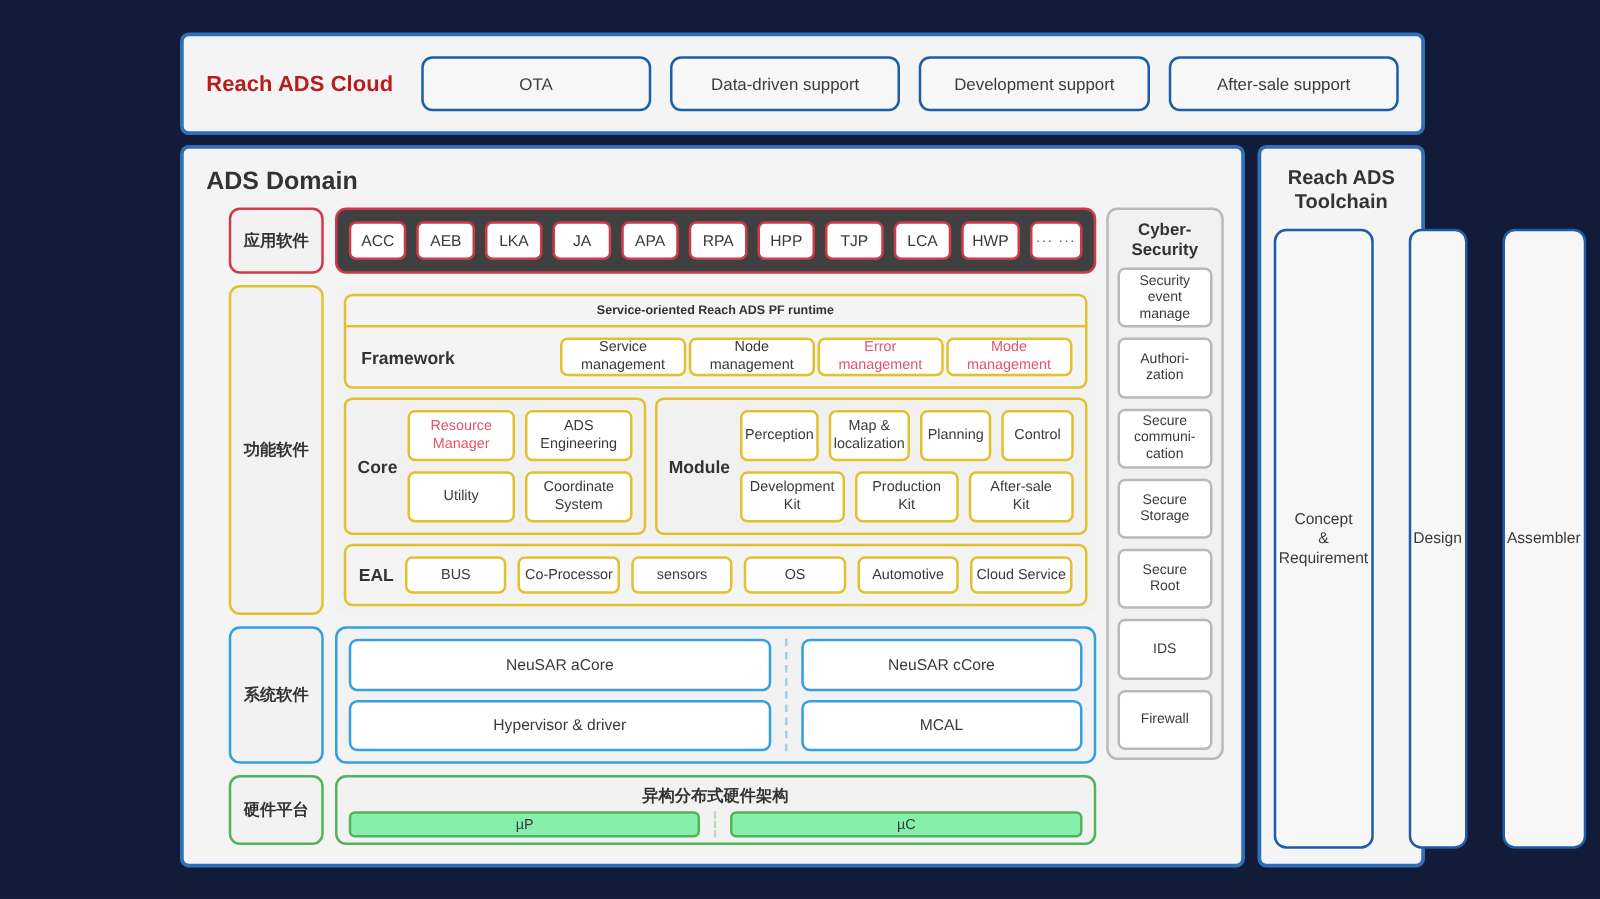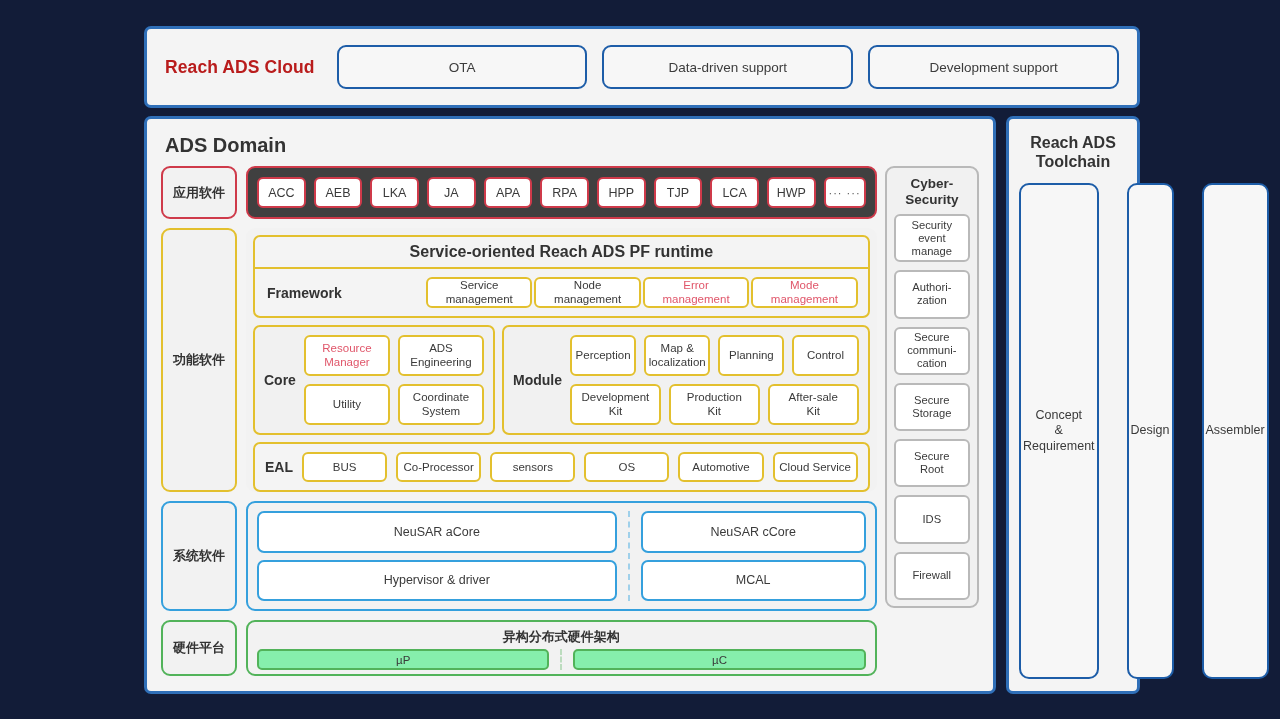--- a/index.html
+++ b/index.html
@@ -63,20 +63,21 @@
 
   
   .row { display: flex; gap: 9px; }
   .row-label {
     width: 76px;
     background: #f2f2f2;
     border-radius: 9px;
     display: flex; align-items: center; justify-content: center;
     font-size: 13px; font-weight: bold; color: #333;
     flex-shrink: 0;
+    margin-left: 22px;
   }
   .row-content {
     flex: 1;
     background: #404040;
     border-radius: 9px;
   }
 
   
   .c-red   { border: 2.2px solid #cf3a4a; }
   .c-yellow{ border: 2.2px solid #e3c02e; }
@@ -107,21 +108,21 @@
     display: flex; flex-direction: column;
     padding: 7px;
     gap: 7px;
   }
   .pf-runtime {
     border: 2.2px solid #e3c02e;
     border-radius: 7px;
     background: #f4f4f4;
   }
   .pf-title {
-    text-align: center; font-size: 16px; font-weight: bold;
+    text-align: center; font-size: 10px; font-weight: bold;
     color: #333; padding: 6px 0 6px 0;
     border-bottom: 2.2px solid #e3c02e;
   }
   .fw-line {
     display: flex; align-items: center; gap: 9px;
     padding: 8px 10px 8px 12px;
   }
   .fw-label { font-size: 14px; font-weight: bold; color:#333; width: 150px; }
   .fw-boxes { display: flex; gap: 2px; flex: 1; }
   .fw-box {
@@ -248,20 +249,21 @@
 <body>
 
 <div class="canvas">
 
   <div class="cloud-bar">
     <div class="cloud-title">Reach ADS Cloud</div>
     <div class="cloud-items">
       <div class="cloud-item">OTA</div>
       <div class="cloud-item">Data-driven support</div>
       <div class="cloud-item">Development support</div>
+      <div class="cloud-item">After-sale support</div>
     </div>
   </div>
 
   <div class="ads-domain">
     <div class="ads-domain-title">ADS Domain</div>
 
     <div class="domain-body">
 
       <div class="domain-left">
 

